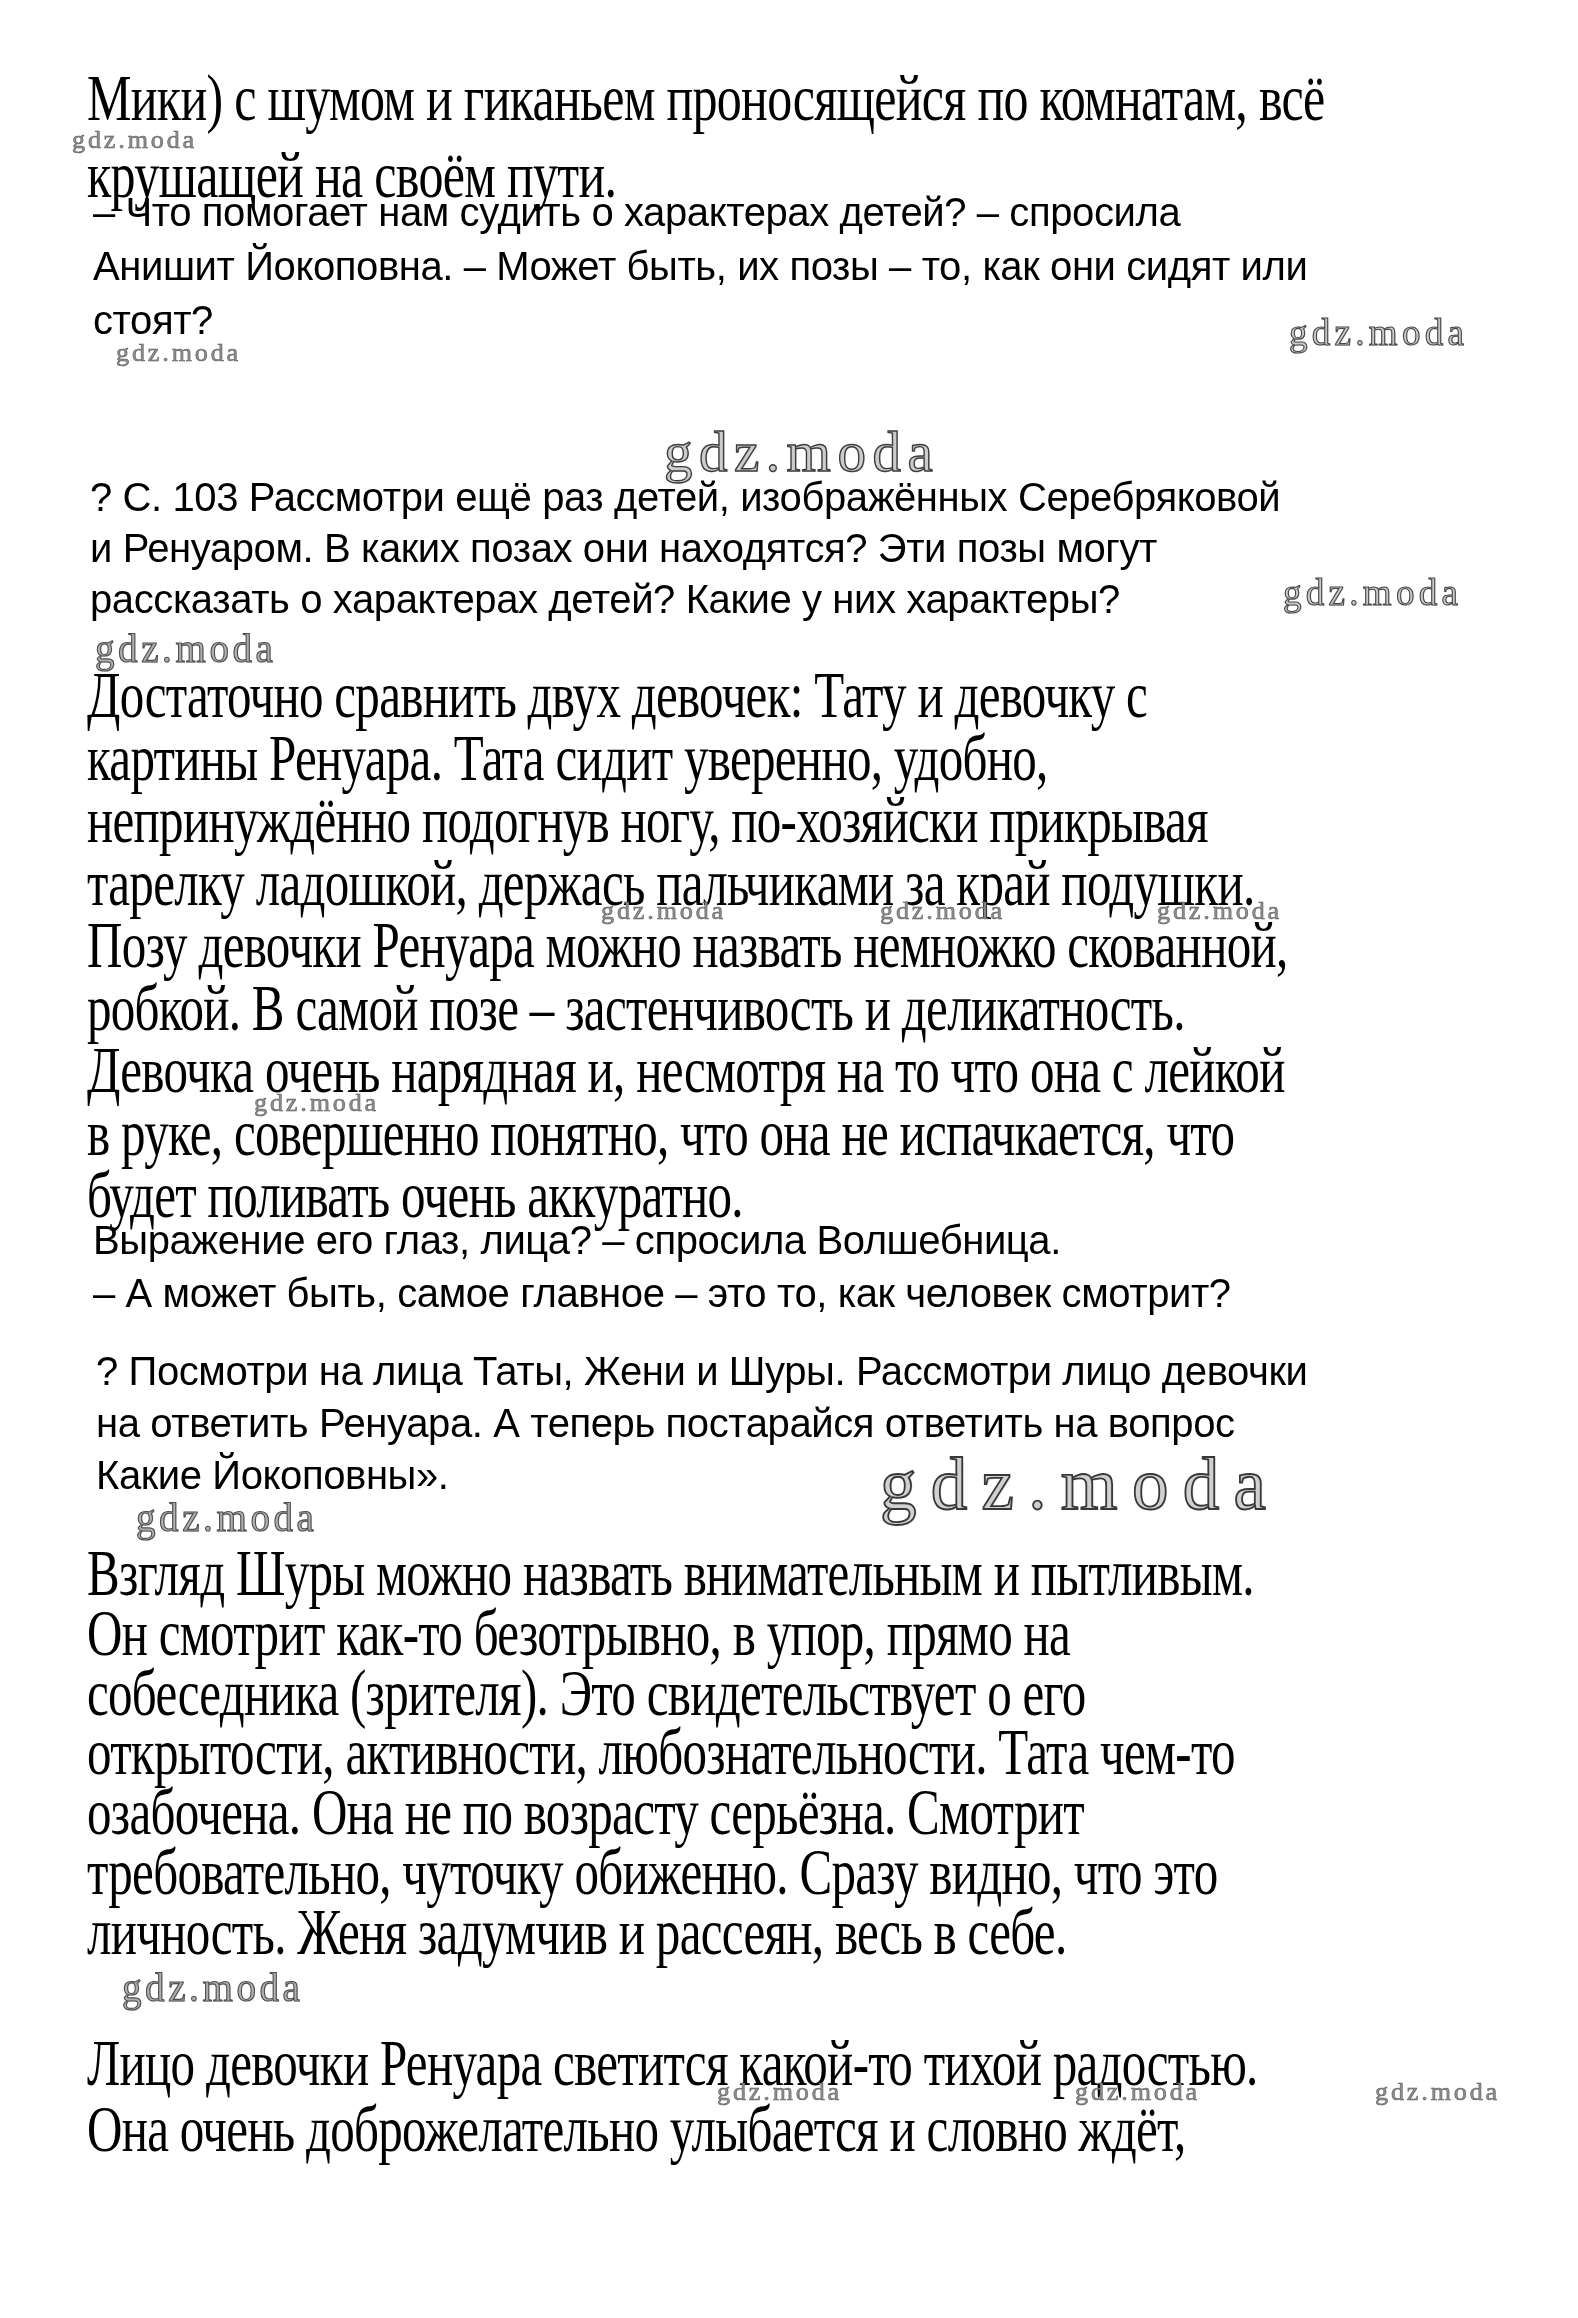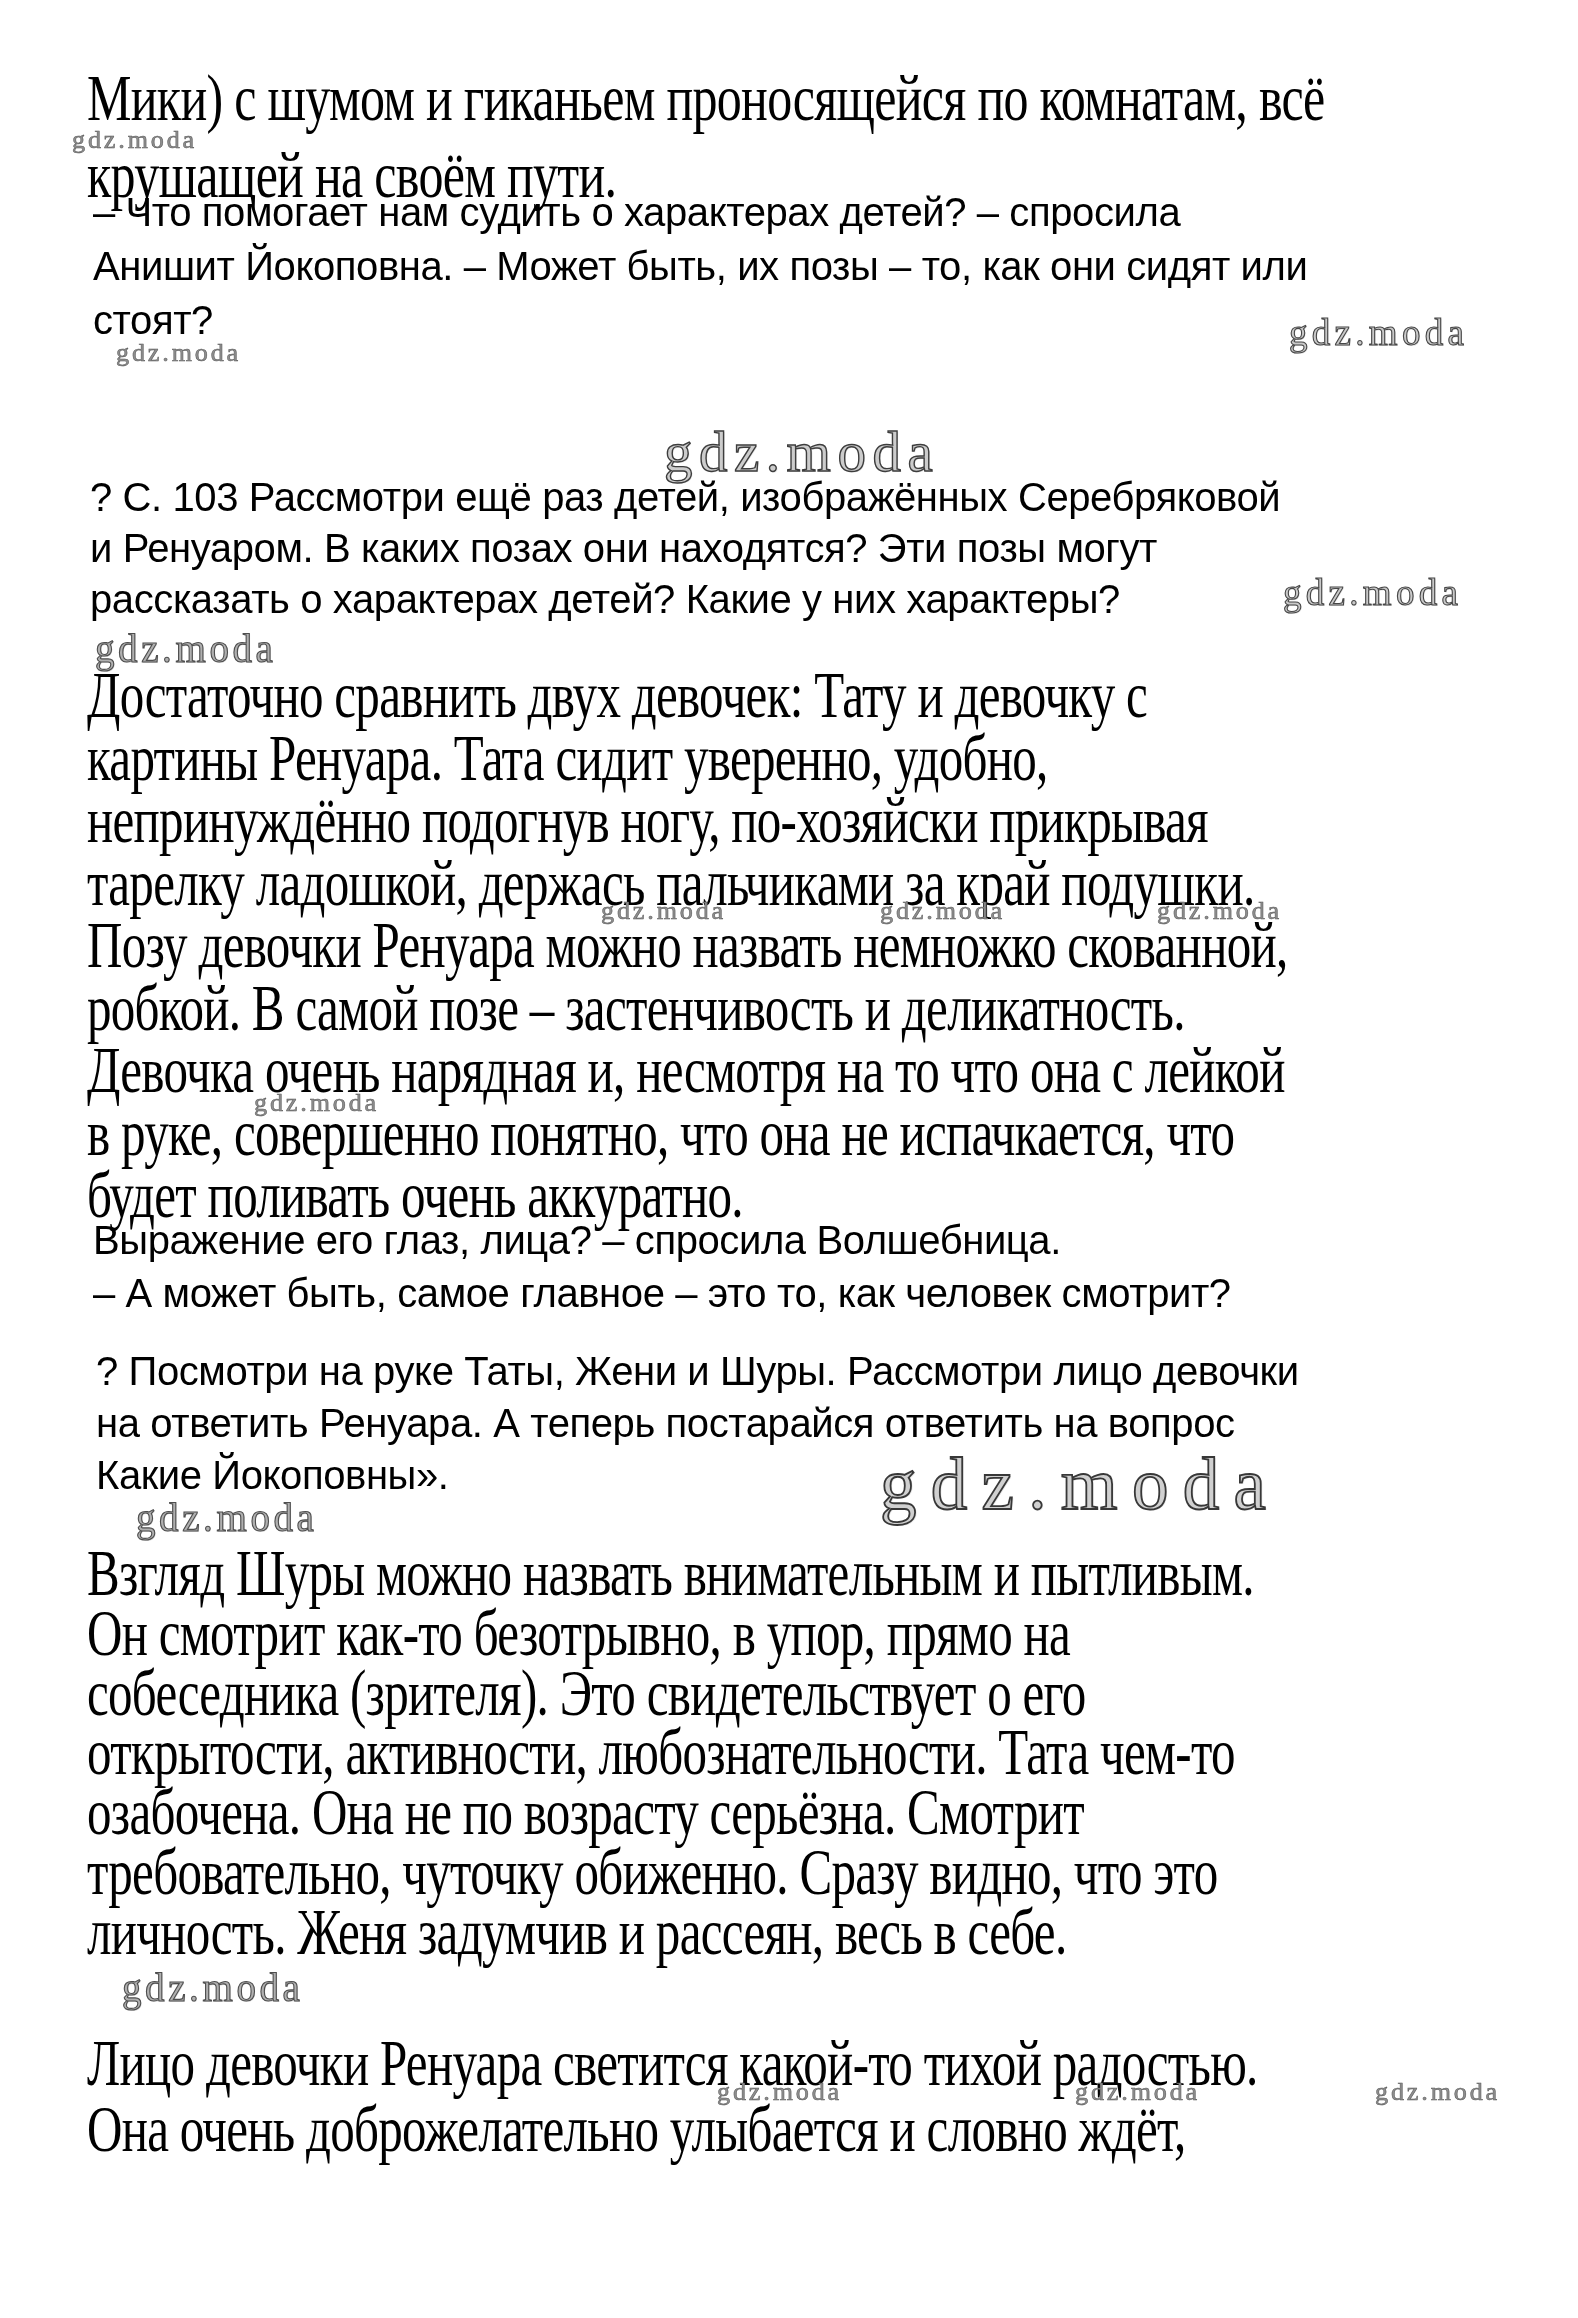--- a/index.html
+++ b/index.html
@@ -102,21 +102,21 @@
       <div class="line">робкой. В самой позе – застенчивость и деликатность.</div>
       <div class="line">Девочка очень нарядная и, несмотря на то что она с лейкой</div>
       <div class="line">в руке, совершенно понятно, что она не испачкается, что</div>
       <div class="line">будет поливать очень аккуратно.</div>
     </div>
     <div class="para sans" style="top: 1214px; left: 93px; font-size: 40px; line-height: 53px; color: rgb(0, 0, 0);">
       <div class="line">Выражение его глаз, лица? – спросила Волшебница.</div>
       <div class="line">– А может быть, самое главное – это то, как человек смотрит?</div>
     </div>
     <div class="para sans" style="top: 1345px; left: 96px; font-size: 40px; line-height: 52px; color: rgb(0, 0, 0);">
-      <div class="line">? Посмотри на руке Таты, Жени и Шуры. Рассмотри лицо девочки</div>
+      <div class="line">? Посмотри на лица Таты, Жени и Шуры. Рассмотри лицо девочки</div>
       <div class="line">на ответить Ренуара. А теперь постарайся ответить на вопрос</div>
       <div class="line">Какие Йокоповны».</div>
     </div>
     <div class="para serif" style="top: 1543px; left: 87px; font-size: 49px; line-height: 45px; color: rgb(0, 0, 0); transform: scaleY(1.33);">
       <div class="line">Взгляд Шуры можно назвать внимательным и пытливым.</div>
       <div class="line">Он смотрит как-то безотрывно, в упор, прямо на</div>
       <div class="line">собеседника (зрителя). Это свидетельствует о его</div>
       <div class="line">открытости, активности, любознательности. Тата чем-то</div>
       <div class="line">озабочена. Она не по возрасту серьёзна. Смотрит</div>
       <div class="line">требовательно, чуточку обиженно. Сразу видно, что это</div>

